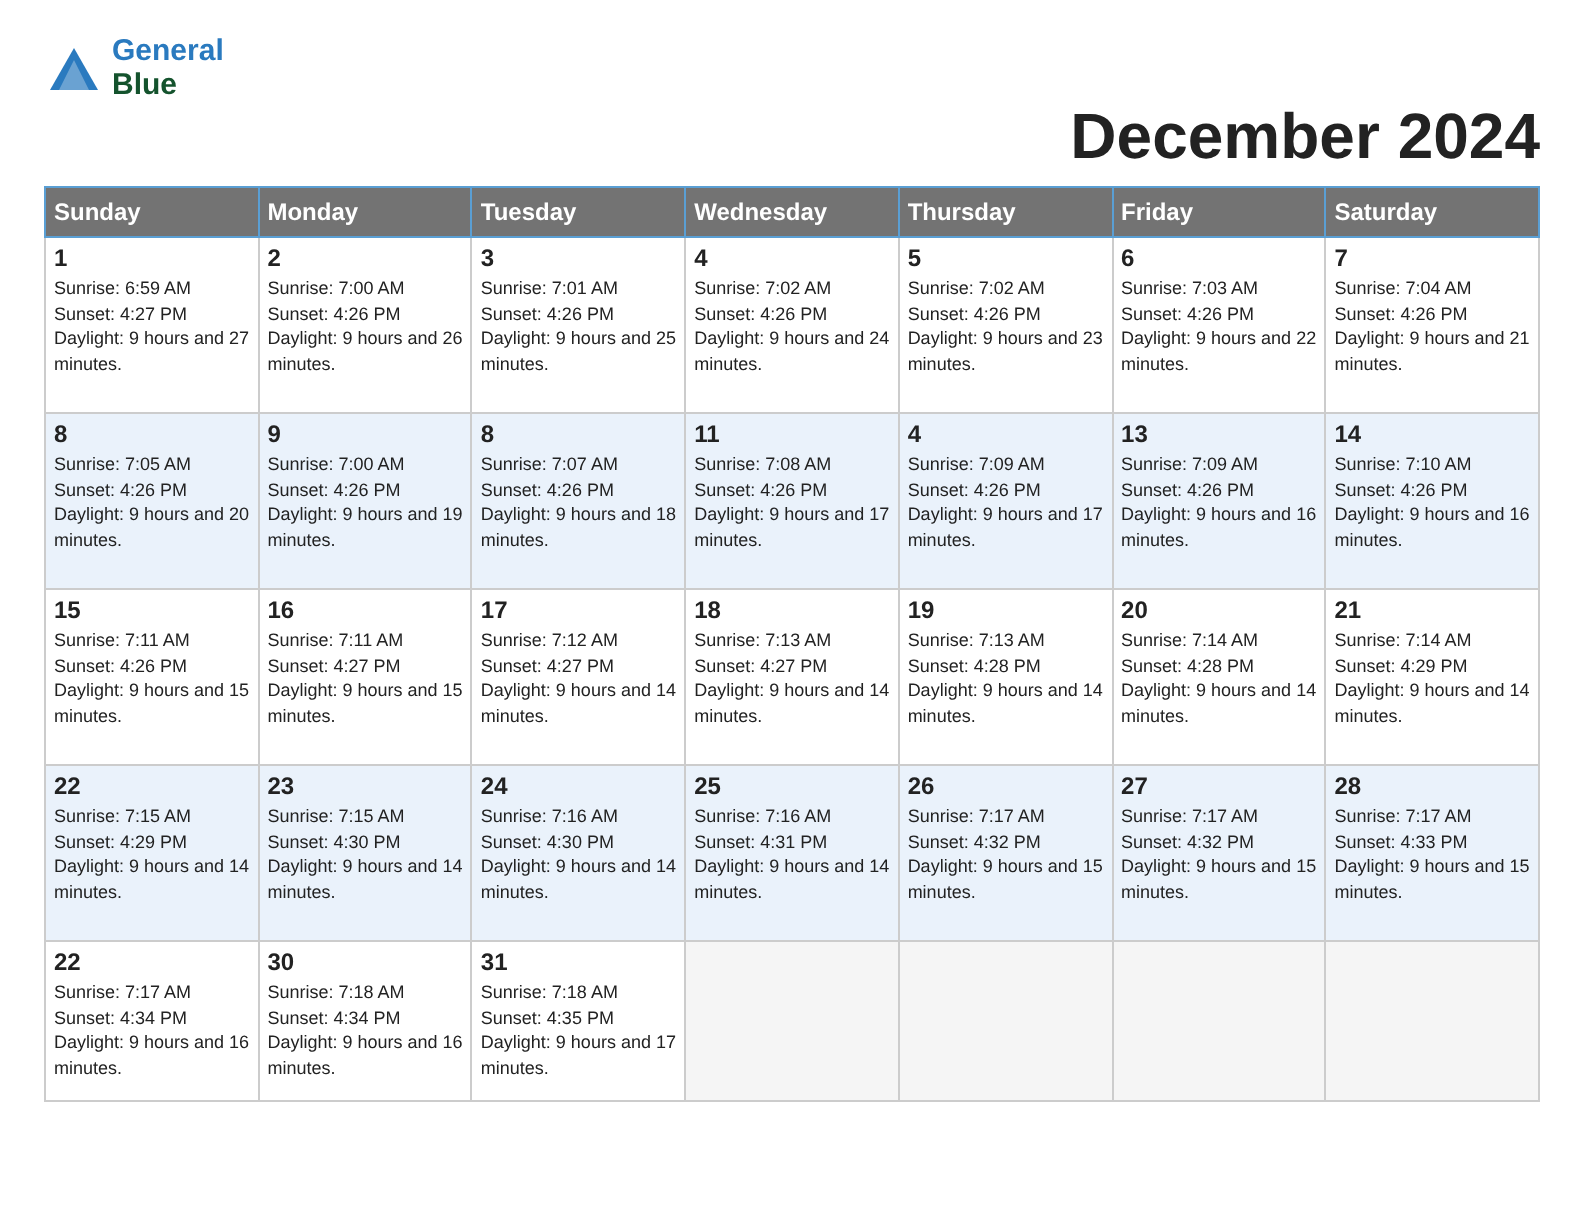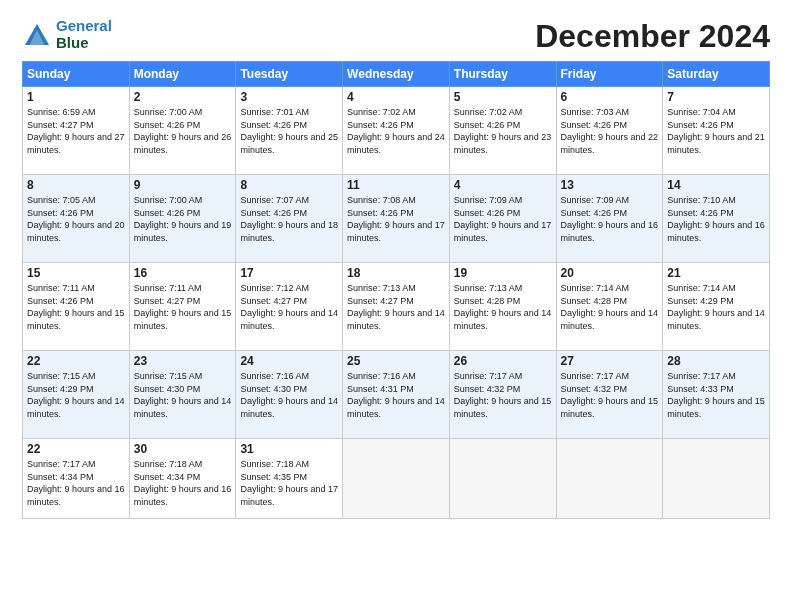--- a/index.html
+++ b/index.html
@@ -35,37 +35,38 @@
     }
     .logo-text span {
       color: #2a7abf;
     }
     .logo-icon {
       width: 30px;
       height: 30px;
     }
     .title-section {
       text-align: right;
+      margin-top: 32px;
     }
     .month-title {
       font-size: 32px;
       font-weight: bold;
       color: #222;
     }
     .location {
       font-size: 14px;
       color: #444;
     }
     .calendar {
       width: 100%;
       border-collapse: collapse;
       table-layout: fixed;
     }
     .calendar th {
-      background: #3b82f6;
+      background: #737373;
       color: #fff;
       font-size: 12px;
       font-weight: bold;
       padding: 5px 4px;
       text-align: left;
       border: 1px solid #5a9fd4;
     }
     .calendar td {
       border: 1px solid #ccc;
       vertical-align: top;

